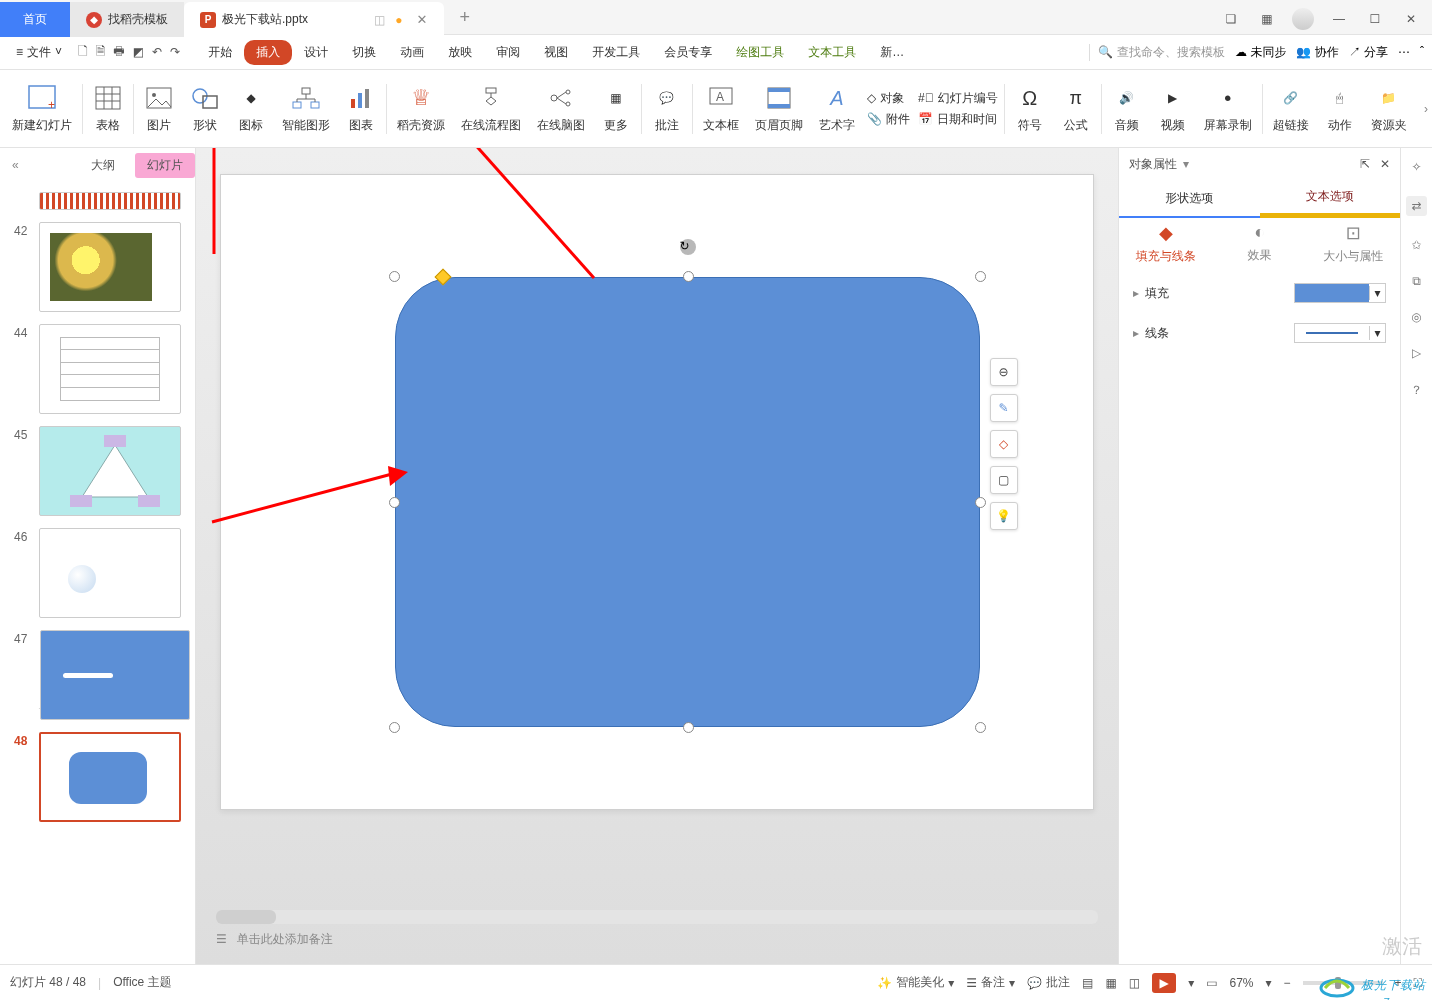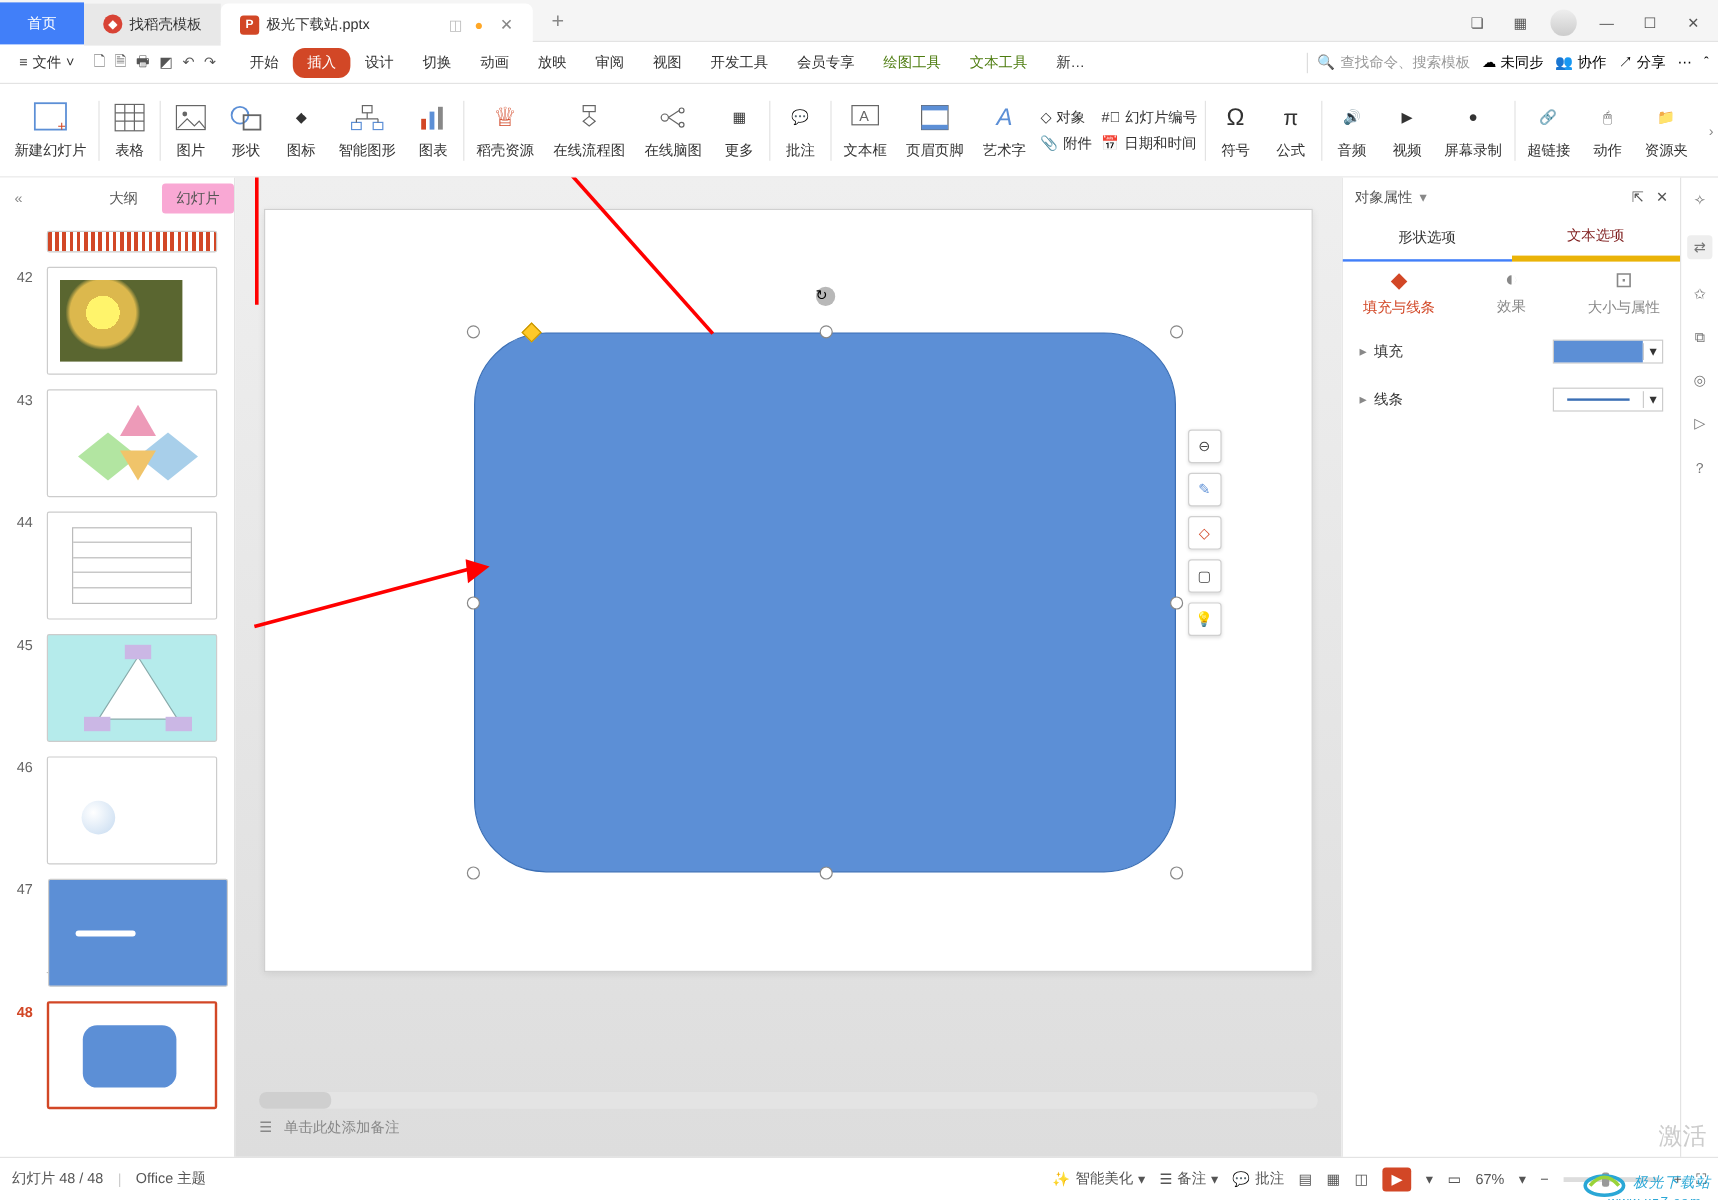--- a/index.html
+++ b/index.html
@@ -328,29 +328,20 @@
         <div class="thumb-num"></div>
         <div class="thumb" style="height:18px;background:repeating-linear-gradient(90deg,#d24726 0 3px,#fff 3px 6px)"></div>
       </div>
     <div class="thumb-row">
         <div class="thumb-num">42</div>
         <div class="thumb">
           <div style="position:absolute;inset:10px 28px 10px 10px;background:radial-gradient(circle at 35% 40%,#fff46b 0 18%,#dcb84d 18% 35%,#5a6630 40%)"></div>
         </div>
       </div>
     <div class="thumb-row">
-        <div class="thumb-num">43</div>
-        <div class="thumb"><svg width="100%" height="100%">
-            <polygon points="75,12 90,38 60,38" fill="#ed9ab8"></polygon>
-            <polygon points="50,35 75,55 50,75 25,55" fill="#b2e5a1"></polygon>
-            <polygon points="100,35 125,55 100,75 75,55" fill="#a8cfea"></polygon>
-            <polygon points="60,50 90,50 75,75" fill="#f0c46a"></polygon>
-          </svg></div>
-      </div>
-    <div class="thumb-row">
         <div class="thumb-num">44</div>
         <div class="thumb">
           <div style="position:absolute;inset:12px 20px;border:1px solid #bbb">
             <div style="height:20%;border-bottom:1px solid #bbb"></div>
             <div style="height:20%;border-bottom:1px solid #bbb"></div>
             <div style="height:20%;border-bottom:1px solid #bbb"></div>
             <div style="height:20%;border-bottom:1px solid #bbb"></div>
           </div>
         </div>
       </div>

